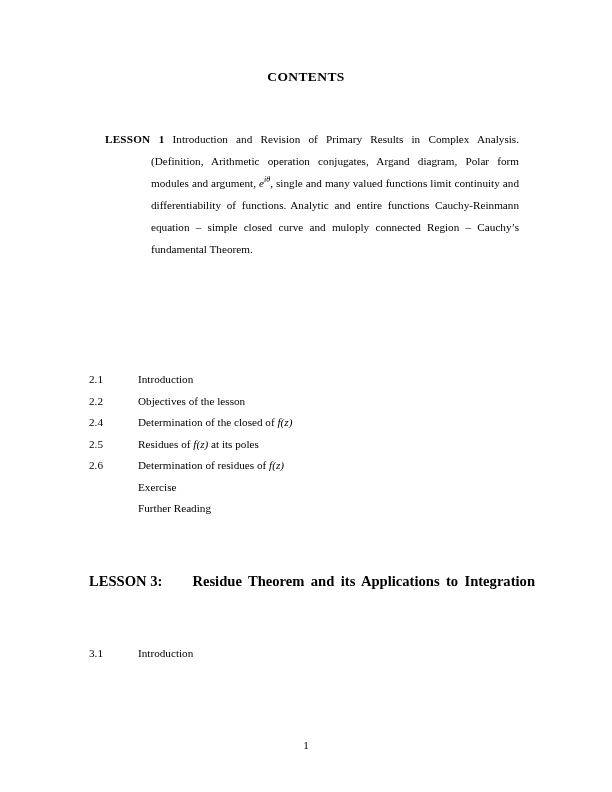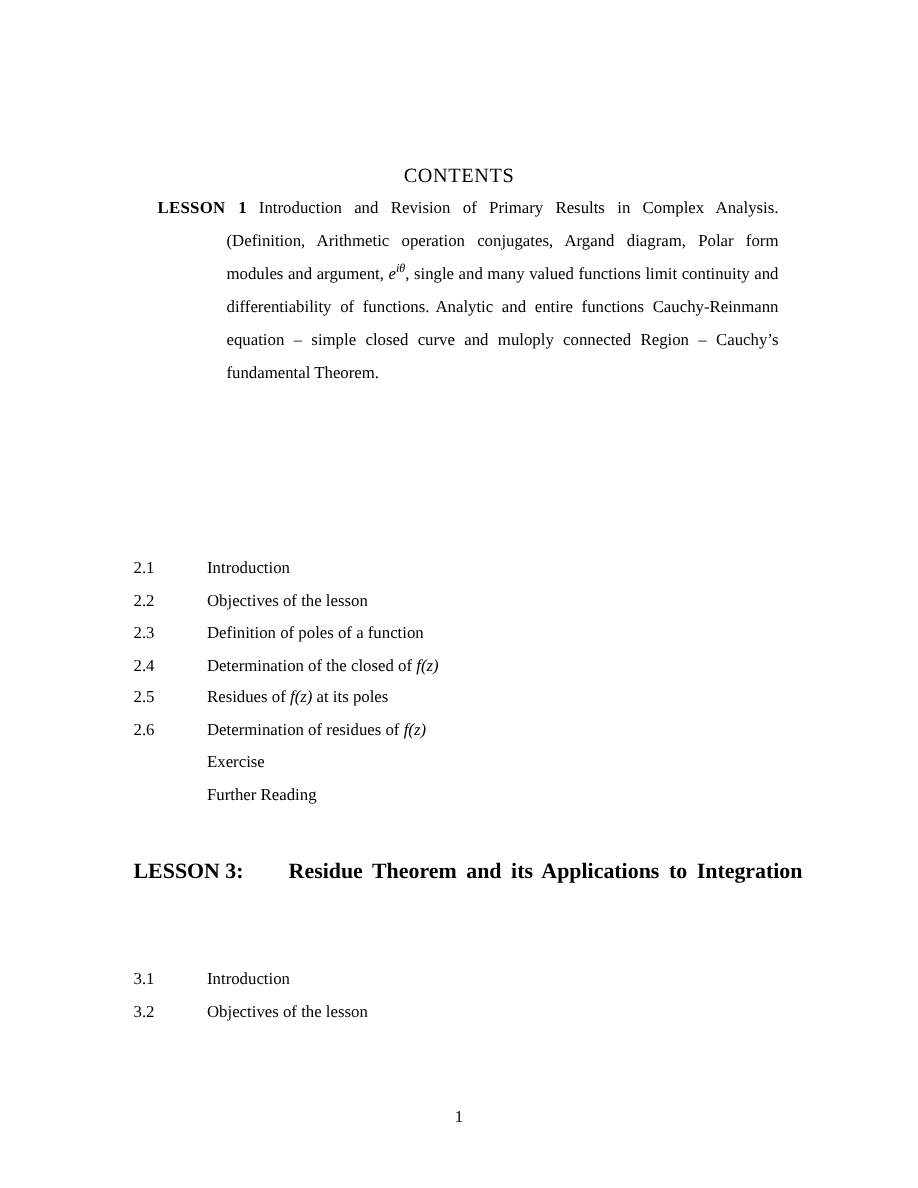--- a/index.html
+++ b/index.html
@@ -22,23 +22,22 @@
   }
 
   
   .doc-title {
     position: absolute;
     left: 0;
     top: 69px;
     width: 612px;
     text-align: center;
     font-size: 13.5px;
-    font-weight: normal;
+    font-weight: bold;
     letter-spacing: 0.4px;
-    margin-top: 40px;
   }
 
   
   .lesson1-block {
     position: absolute;
     left: 89px;
     top: 112px;
     width: 446px;
   }
   .lesson1-para {
@@ -158,30 +157,28 @@
   <div class="doc-title">CONTENTS</div>
 
   <div class="lesson1-block">
     <p class="lesson1-para"><span class="lead">LESSON 1</span><span class="tabgap"></span><span>Introduction and Revision of Primary Results in Complex Analysis. (Definition, Arithmetic operation conjugates, Argand diagram, Polar form modules and argument, </span><span class="mathvar">e</span><sup class="mathexp">iθ</sup><span>, single and many valued functions limit continuity and differentiability of functions.</span><span class="sentgap"></span><span>Analytic and entire functions Cauchy-Reinmann equation – simple closed curve and muloply connected Region – Cauchy’s fundamental Theorem.</span></p>
   </div>
 
 
   <ul class="toc-list list-lesson2" id="lesson2-list">
       <li class="toc-row"><span class="toc-num">2.1</span><span class="toc-label"><span>Introduction</span></span></li>
       <li class="toc-row"><span class="toc-num">2.2</span><span class="toc-label"><span>Objectives of the lesson</span></span></li>
-      <li class="toc-row"><span class="toc-num">2.3</span><span class="toc-label"><span>Definition of poles of a function</span></span></li>
       <li class="toc-row"><span class="toc-num">2.4</span><span class="toc-label"><span>Determination of the closed of </span><span class="mathvar">f(z)</span></span></li>
       <li class="toc-row"><span class="toc-num">2.5</span><span class="toc-label"><span>Residues of </span><span class="mathvar">f(z)</span><span> at its poles</span></span></li>
       <li class="toc-row"><span class="toc-num">2.6</span><span class="toc-label"><span>Determination of residues of </span><span class="mathvar">f(z)</span></span></li>
       <li class="toc-row"><span class="toc-num"></span><span class="toc-label"><span>Exercise</span></span></li>
       <li class="toc-row"><span class="toc-num"></span><span class="toc-label"><span>Further Reading</span></span></li>
     </ul>
 
   <div class="lesson-heading h-lesson3"><span class="lnum">LESSON 3:</span><span class="gap"></span><span>Residue Theorem and its Applications to Integration</span></div>
 
   <ul class="toc-list list-lesson3" id="lesson3-list">
       <li class="toc-row"><span class="toc-num">3.1</span><span class="toc-label"><span>Introduction</span></span></li>
-      <li class="toc-row"><span class="toc-num">3.2</span><span class="toc-label"><span>Objectives of the lesson</span></span></li>
     </ul>
 
   <div class="page-number">1</div>
 
 </div>
 
 </body></html>

